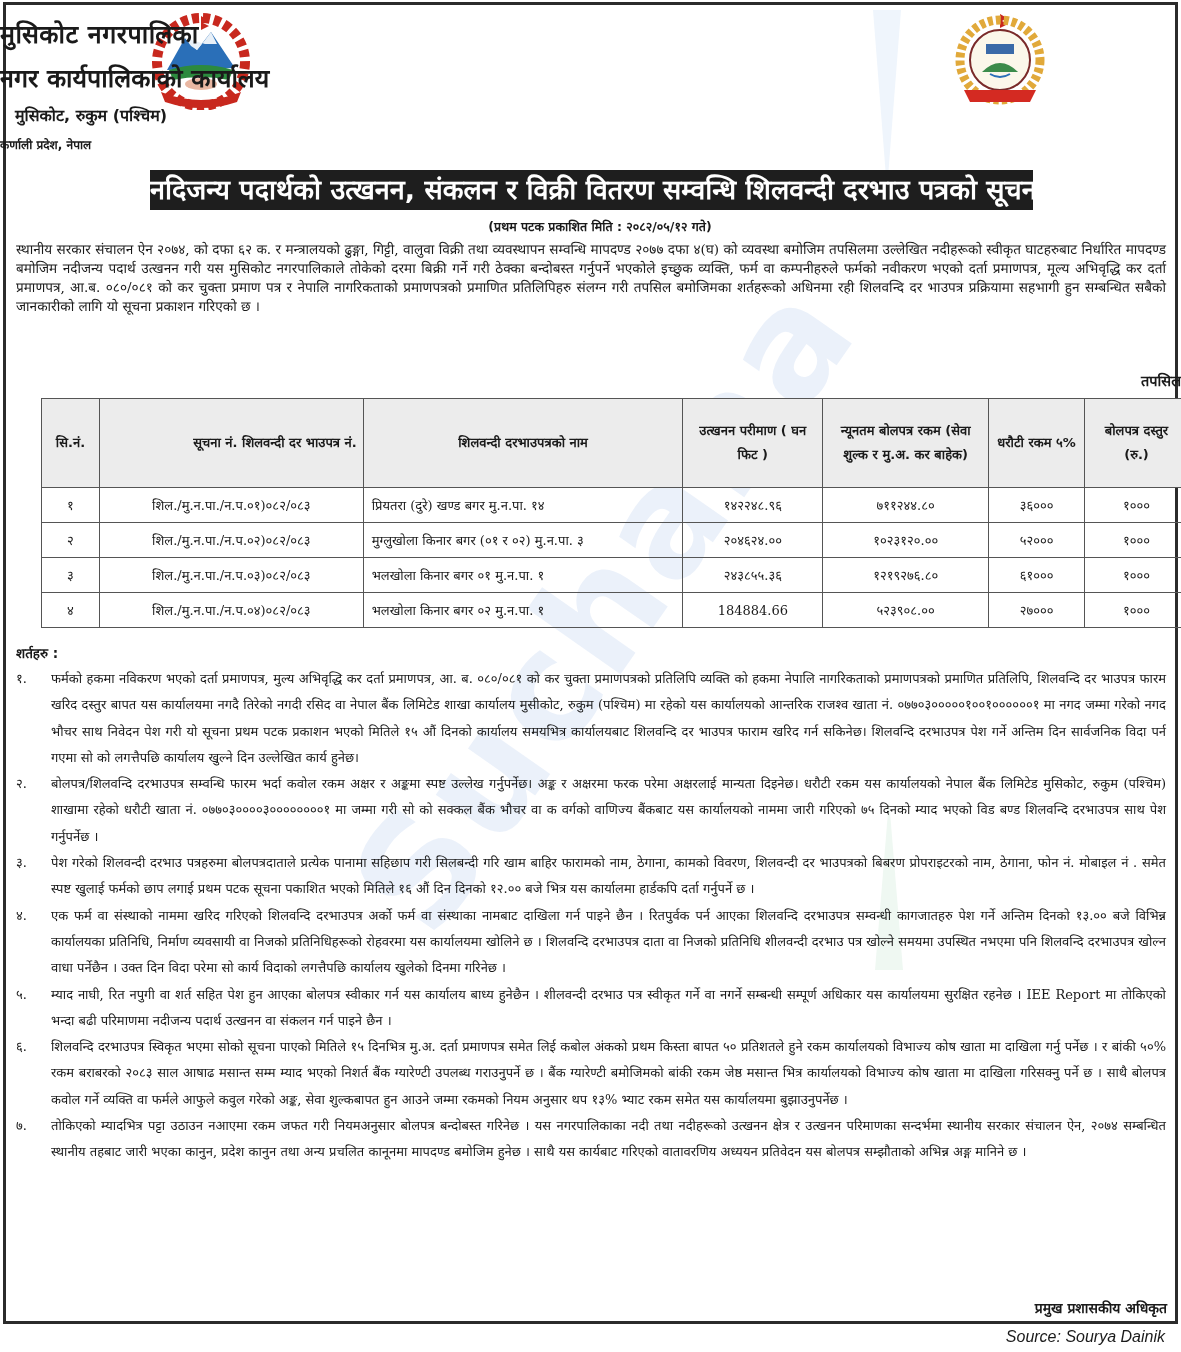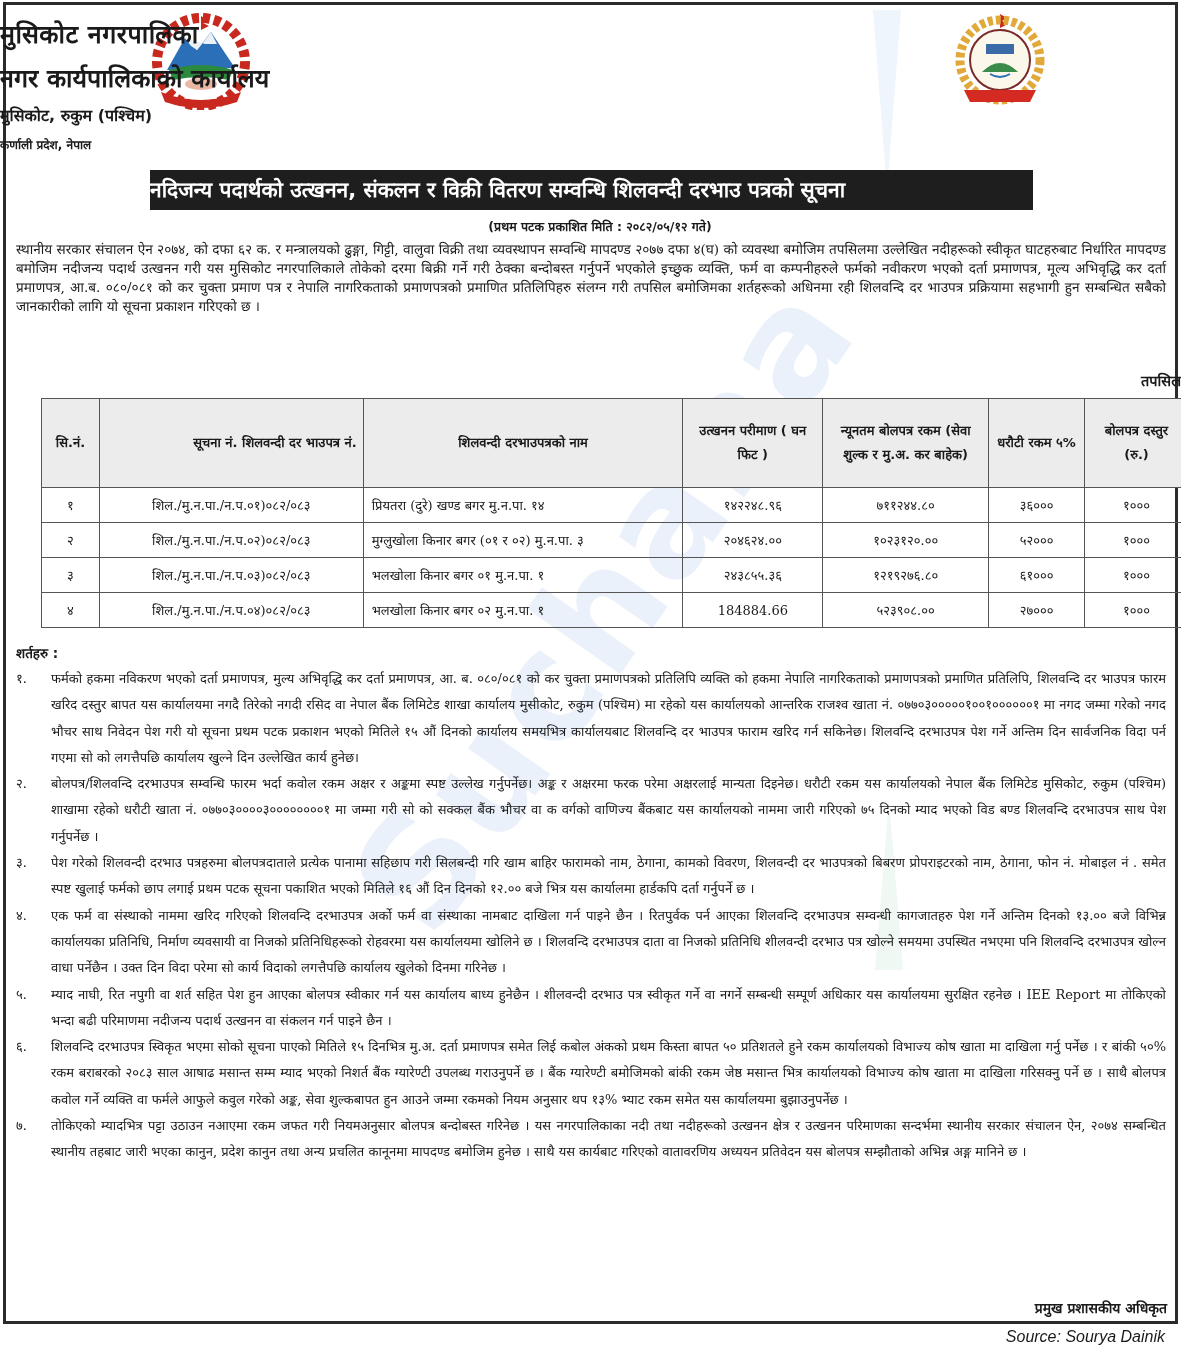--- a/index.html
+++ b/index.html
@@ -20,27 +20,27 @@
     border-left: 14px solid transparent; border-right: 14px solid transparent;
   }
 
   .logo { position: absolute; top: 10px; width: 112px; height: 100px; }
   .logo-left { left: 145px; }
   .logo-right { left: 950px; width: 100px; }
 
   .head { position: absolute; left: 0; width: 100%; text-align: left; font-family: "DejaVu Sans", sans-serif; font-weight: bold; }
   .h1 { top: 16px; font-size: 25px; letter-spacing: 0.5px; }
   .h2 { top: 60px; font-size: 25px; }
-  .h3 { top: 104px; font-size: 16px; }
+  .h3 { top: 104px; font-size: 16px; padding-left: 15px; }
   .h4 { top: 136px; font-size: 12px; }
 
   .banner {
     position: absolute; left: 150px; top: 170px; width: 883px; height: 40px;
     background: #1e1e1e; color: #fff; text-align: left;
-    font-family: "DejaVu Sans", sans-serif; font-weight: bold; font-size: 21px; line-height: 40px;
+    font-family: "DejaVu Sans", sans-serif; font-weight: bold; font-size: 27px; line-height: 40px;
     white-space: nowrap; overflow: hidden;
   }
   .pubdate { position: absolute; left: 0; width: 100%; top: 218px; text-align: center; font-family: "DejaVu Sans", sans-serif; font-weight: bold; font-size: 12.5px; padding-left: 19px; }
 
   .para {
     position: absolute; left: 16px; top: 240px; width: 1150px;
     font-size: 13.6px; line-height: 19px; text-align: justify;
   }
   .tapsil { position: absolute; left: 0; width: 100%; top: 370px; text-align: right; font-family: "DejaVu Sans", sans-serif; font-weight: bold; font-size: 14.5px; }
 

